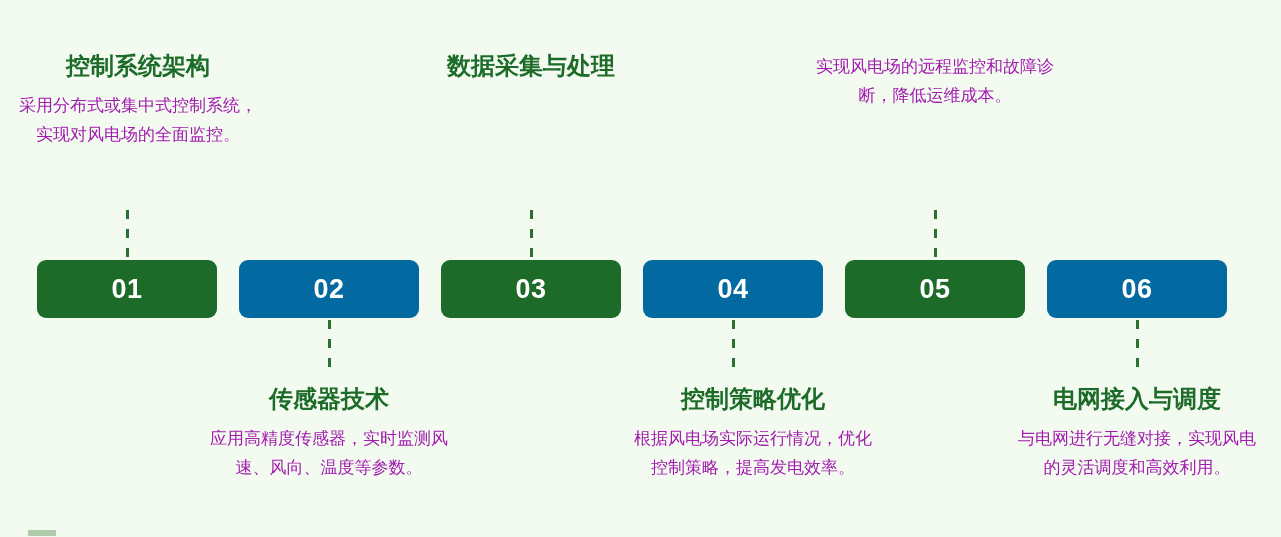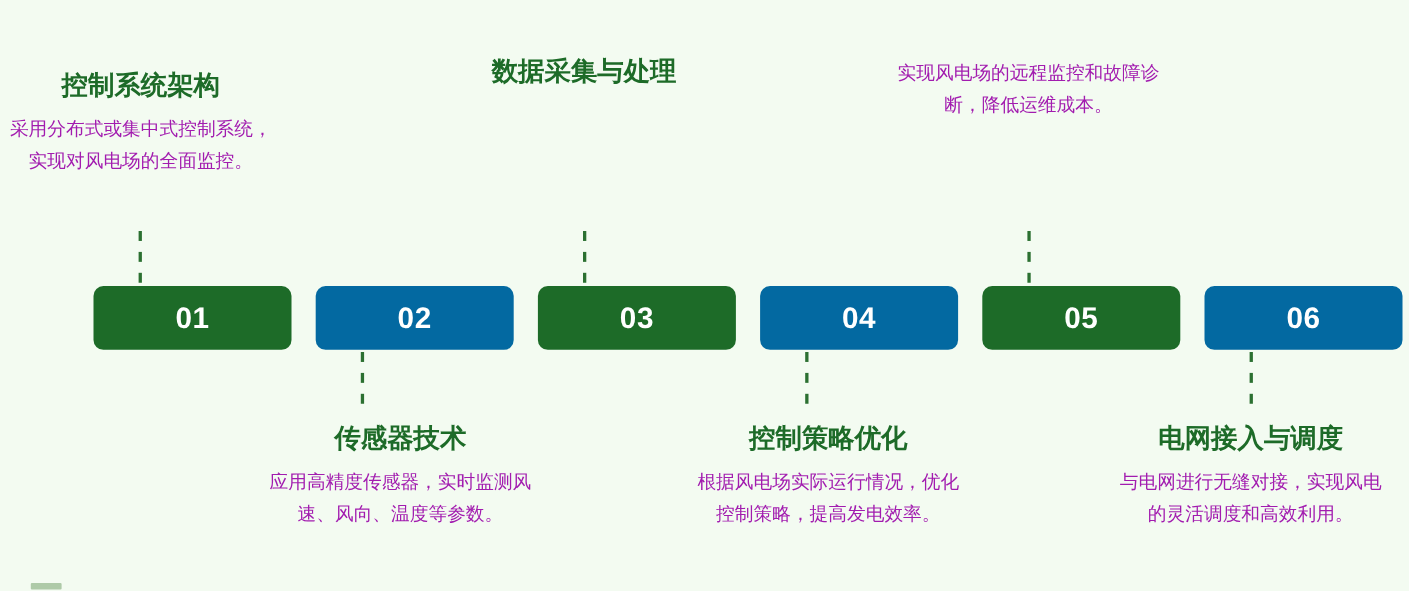--- a/index.html
+++ b/index.html
@@ -24,21 +24,20 @@
 
   
   #pill-row {
     position: absolute;
     left: 37px;
     top: 260px;
     width: 1190px;
     height: 46px;
     display: flex;
     gap: 22px;
-    margin-left: 48px;
   }
   .pill {
     width: 180px;
     height: 58px;
     border-radius: 9px;
     display: flex;
     align-items: center;
     justify-content: center;
     box-sizing: border-box;
   }
@@ -112,25 +111,25 @@
   <div id="stem-layer">
       <div class="stem up" style="left: 125.5px;"></div>
       <div class="stem down" style="left: 327.5px;"></div>
       <div class="stem up" style="left: 529.5px;"></div>
       <div class="stem down" style="left: 731.5px;"></div>
       <div class="stem up" style="left: 933.5px;"></div>
       <div class="stem down" style="left: 1135.5px;"></div>
     </div>
 
   <div id="card-layer">
-      <div class="card above" style="left: 4px; margin-top: 12px;">
+      <div class="card above" style="left: 14px;">
         <div class="card-title">控制系统架构</div>
         <div class="card-body">采用分布式或集中式控制系统，实现对风电场的全面监控。</div>
       </div>
-      <div class="card below" style="left: 205px; margin-left: 35px;">
+      <div class="card below" style="left: 205px;">
         <div class="card-title">传感器技术</div>
         <div class="card-body">应用高精度传感器，实时监测风速、风向、温度等参数。</div>
       </div>
       <div class="card above" style="left: 407px;">
         <div class="card-title">数据采集与处理</div>
       </div>
       <div class="card below" style="left: 629px;">
         <div class="card-title">控制策略优化</div>
         <div class="card-body">根据风电场实际运行情况，优化控制策略，提高发电效率。</div>
       </div>

